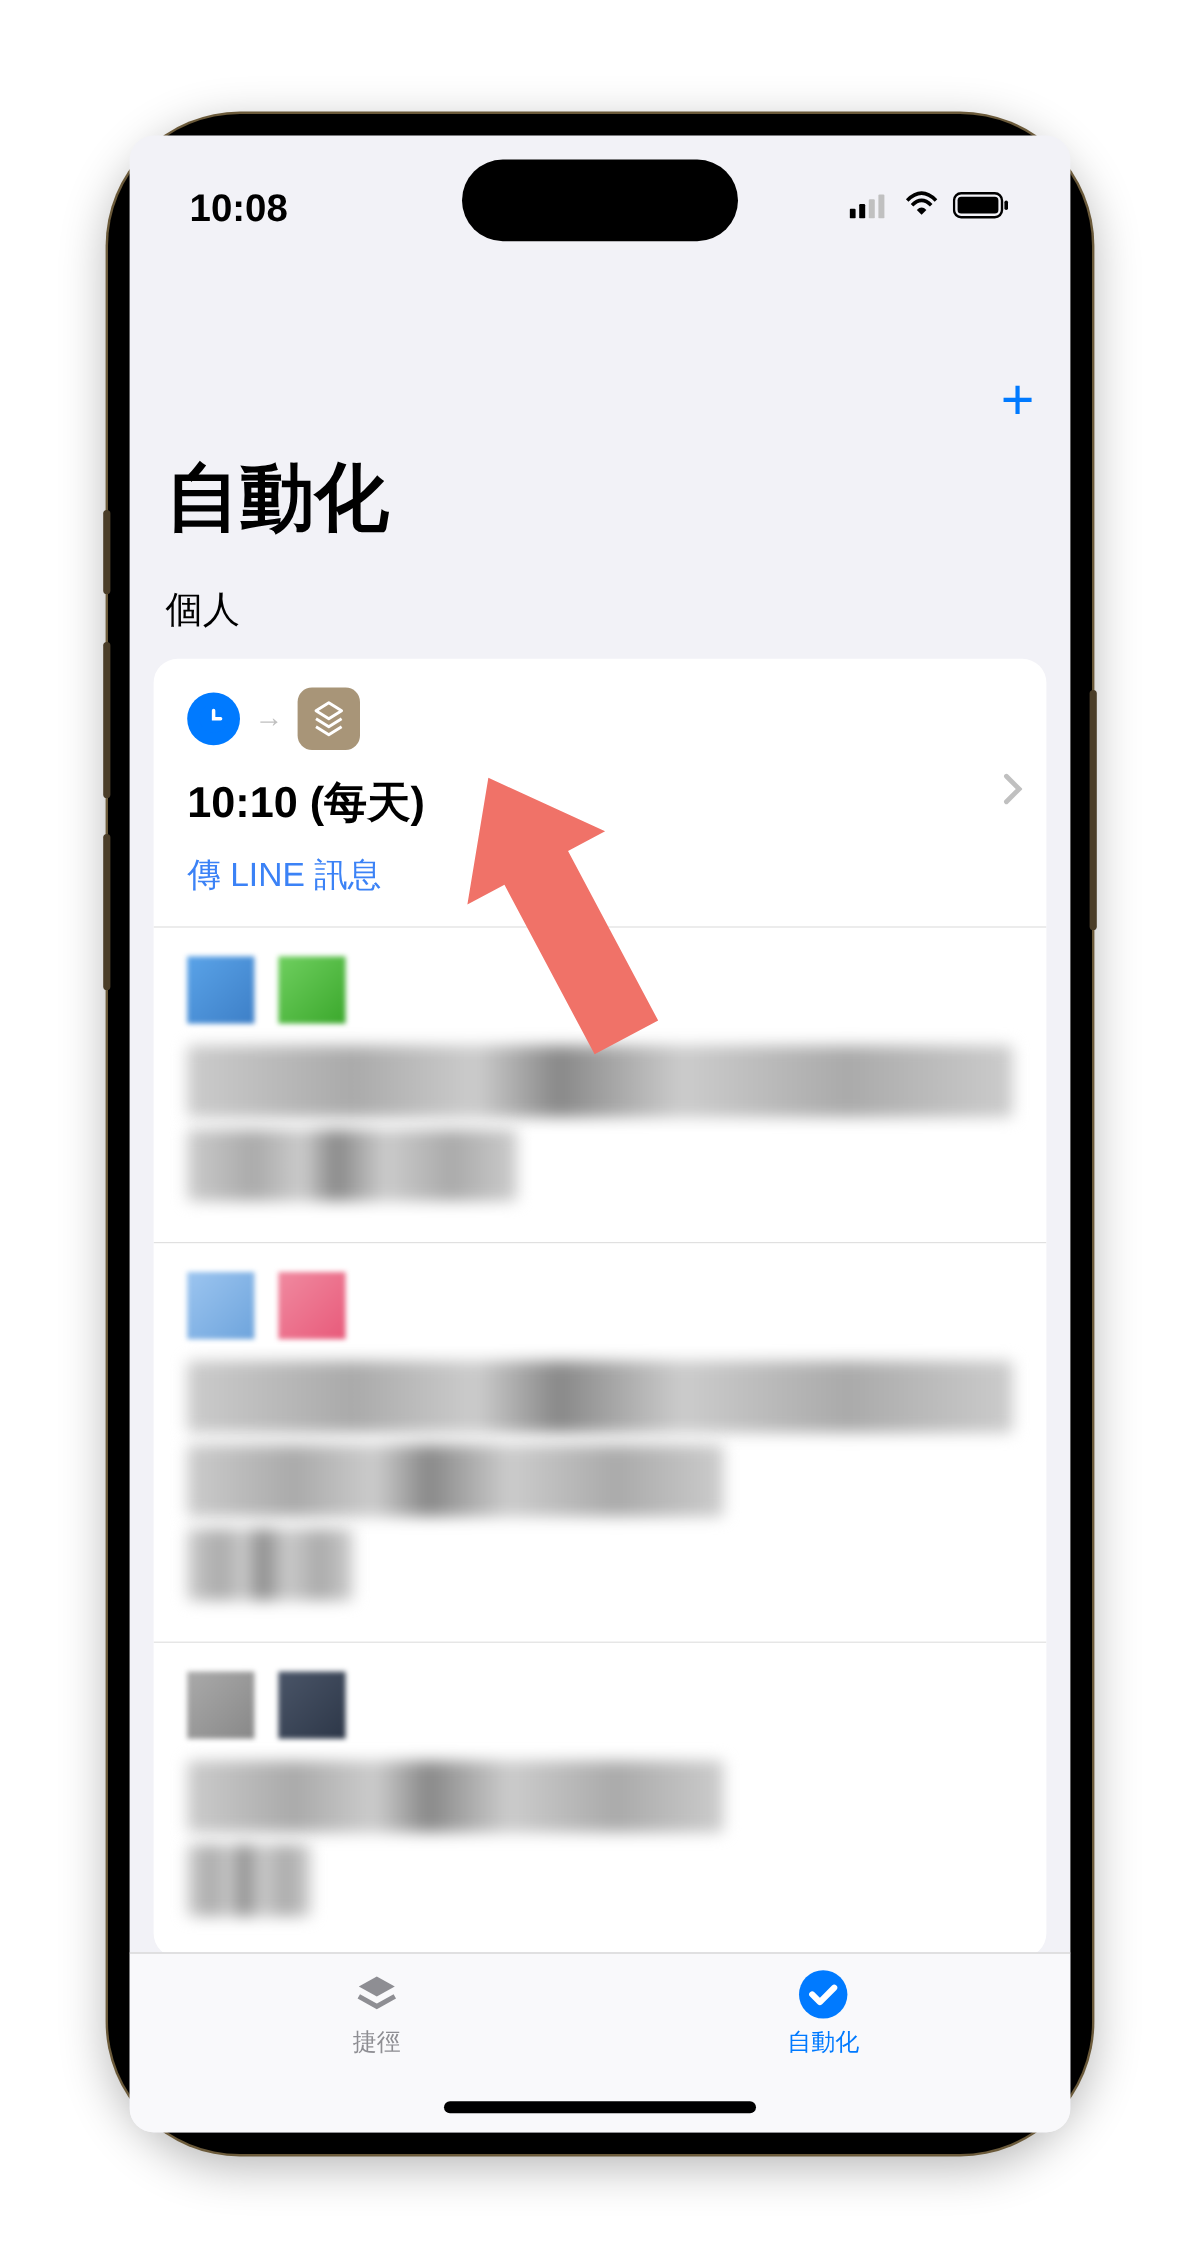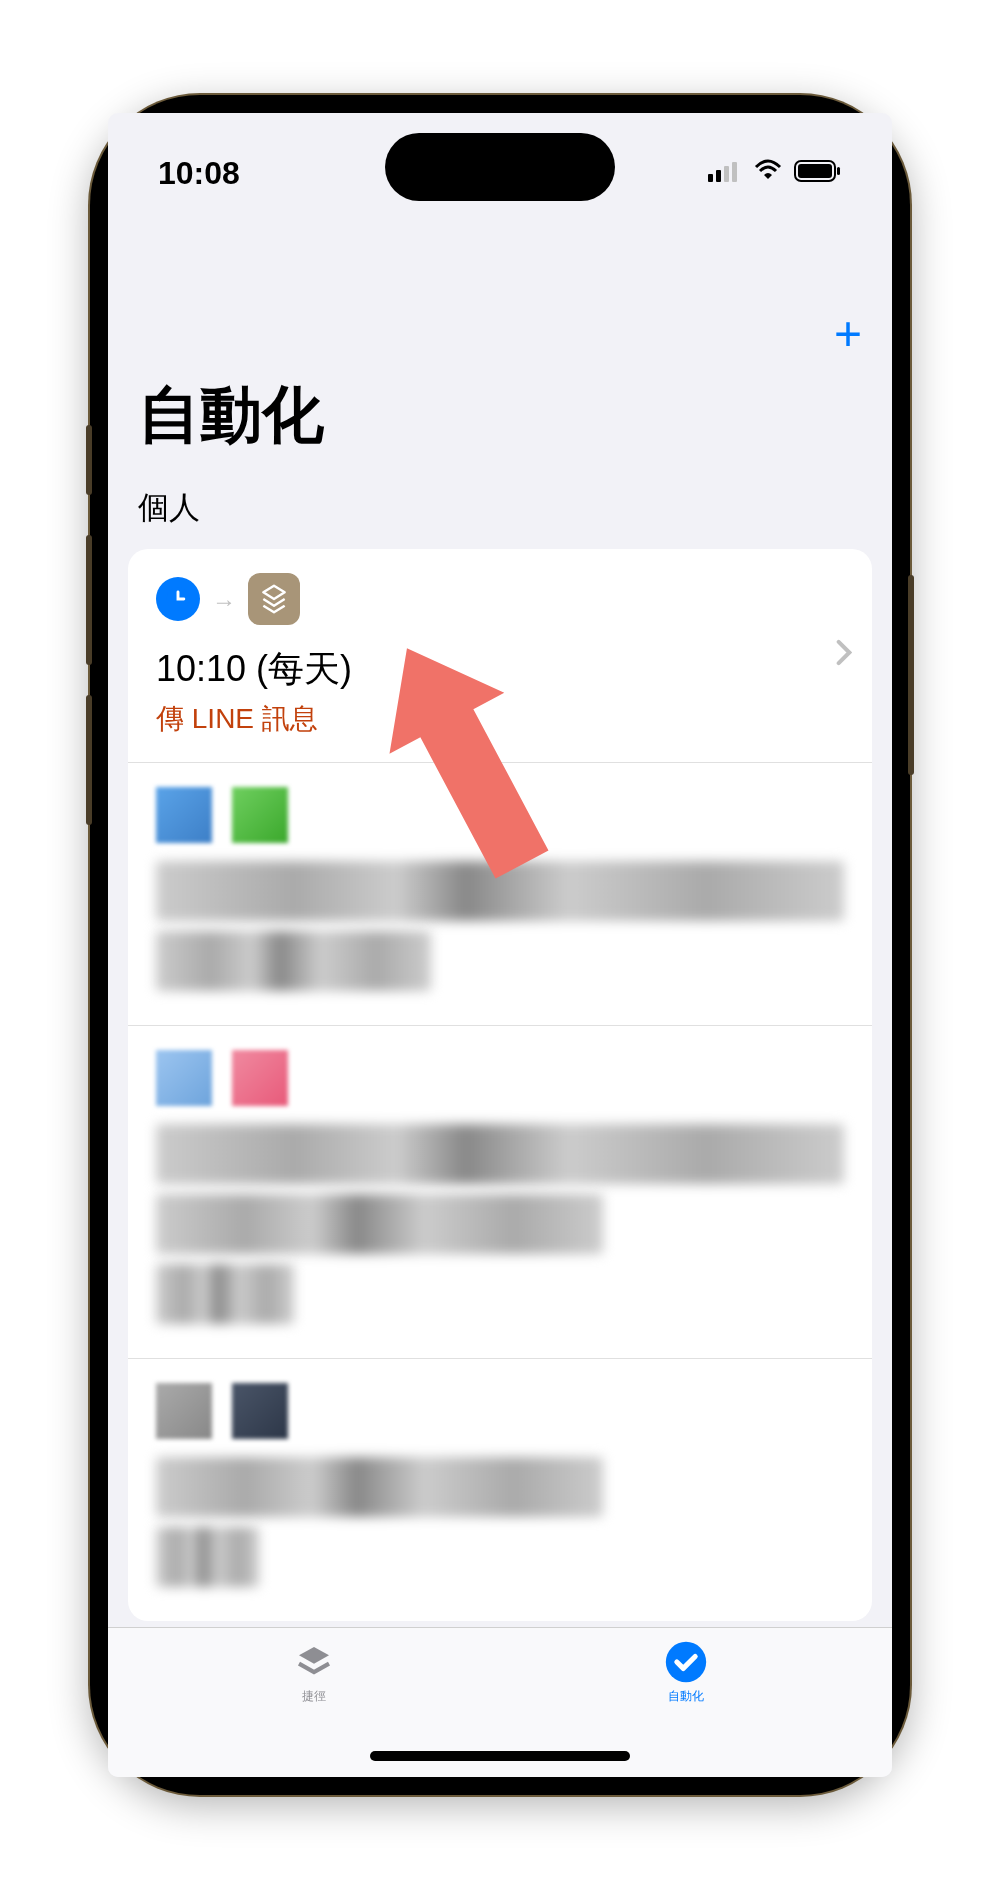--- a/index.html
+++ b/index.html
@@ -22,21 +22,21 @@
       background: #000;
       border-radius: 110px;
       padding: 18px;
       box-shadow: 0 0 0 2px #6b5a3a, 0 10px 40px rgba(0,0,0,0.3);
       position: relative;
     }
     .phone-inner {
       width: 100%;
       height: 100%;
       background: #f2f2f7;
-      border-radius: 10px;
+      border-radius: 20px;
       overflow: hidden;
       position: relative;
     }
     .dynamic-island {
       position: absolute;
       top: 20px;
       left: 50%;
       transform: translateX(-50%);
       width: 230px;
       height: 68px;
@@ -130,26 +130,26 @@
       width: 52px;
       height: 52px;
       background: #a89578;
       border-radius: 12px;
       display: flex;
       align-items: center;
       justify-content: center;
     }
     .item-title {
       font-size: 36px;
-      font-weight: 400;
-      margin-bottom: 6px;
+      font-weight: 700;
+      margin-bottom: 16px;
     }
     .item-subtitle {
       font-size: 28px;
-      color: #c2410c;
+      color: #3b82f6;
     }
     .chevron {
       position: absolute;
       right: 20px;
       top: 50%;
       transform: translateY(-50%);
       color: #c0c0c0;
       font-size: 32px;
     }
     .blurred-item {
@@ -208,21 +208,21 @@
       color: #007aff;
     }
     .tab-icon {
       width: 52px;
       height: 44px;
       display: flex;
       align-items: center;
       justify-content: center;
     }
     .tab-label {
-      font-size: 12px;
+      font-size: 20px;
     }
     .home-indicator {
       position: absolute;
       bottom: 16px;
       left: 50%;
       transform: translateX(-50%);
       width: 260px;
       height: 10px;
       background: #000;
       border-radius: 10px;

